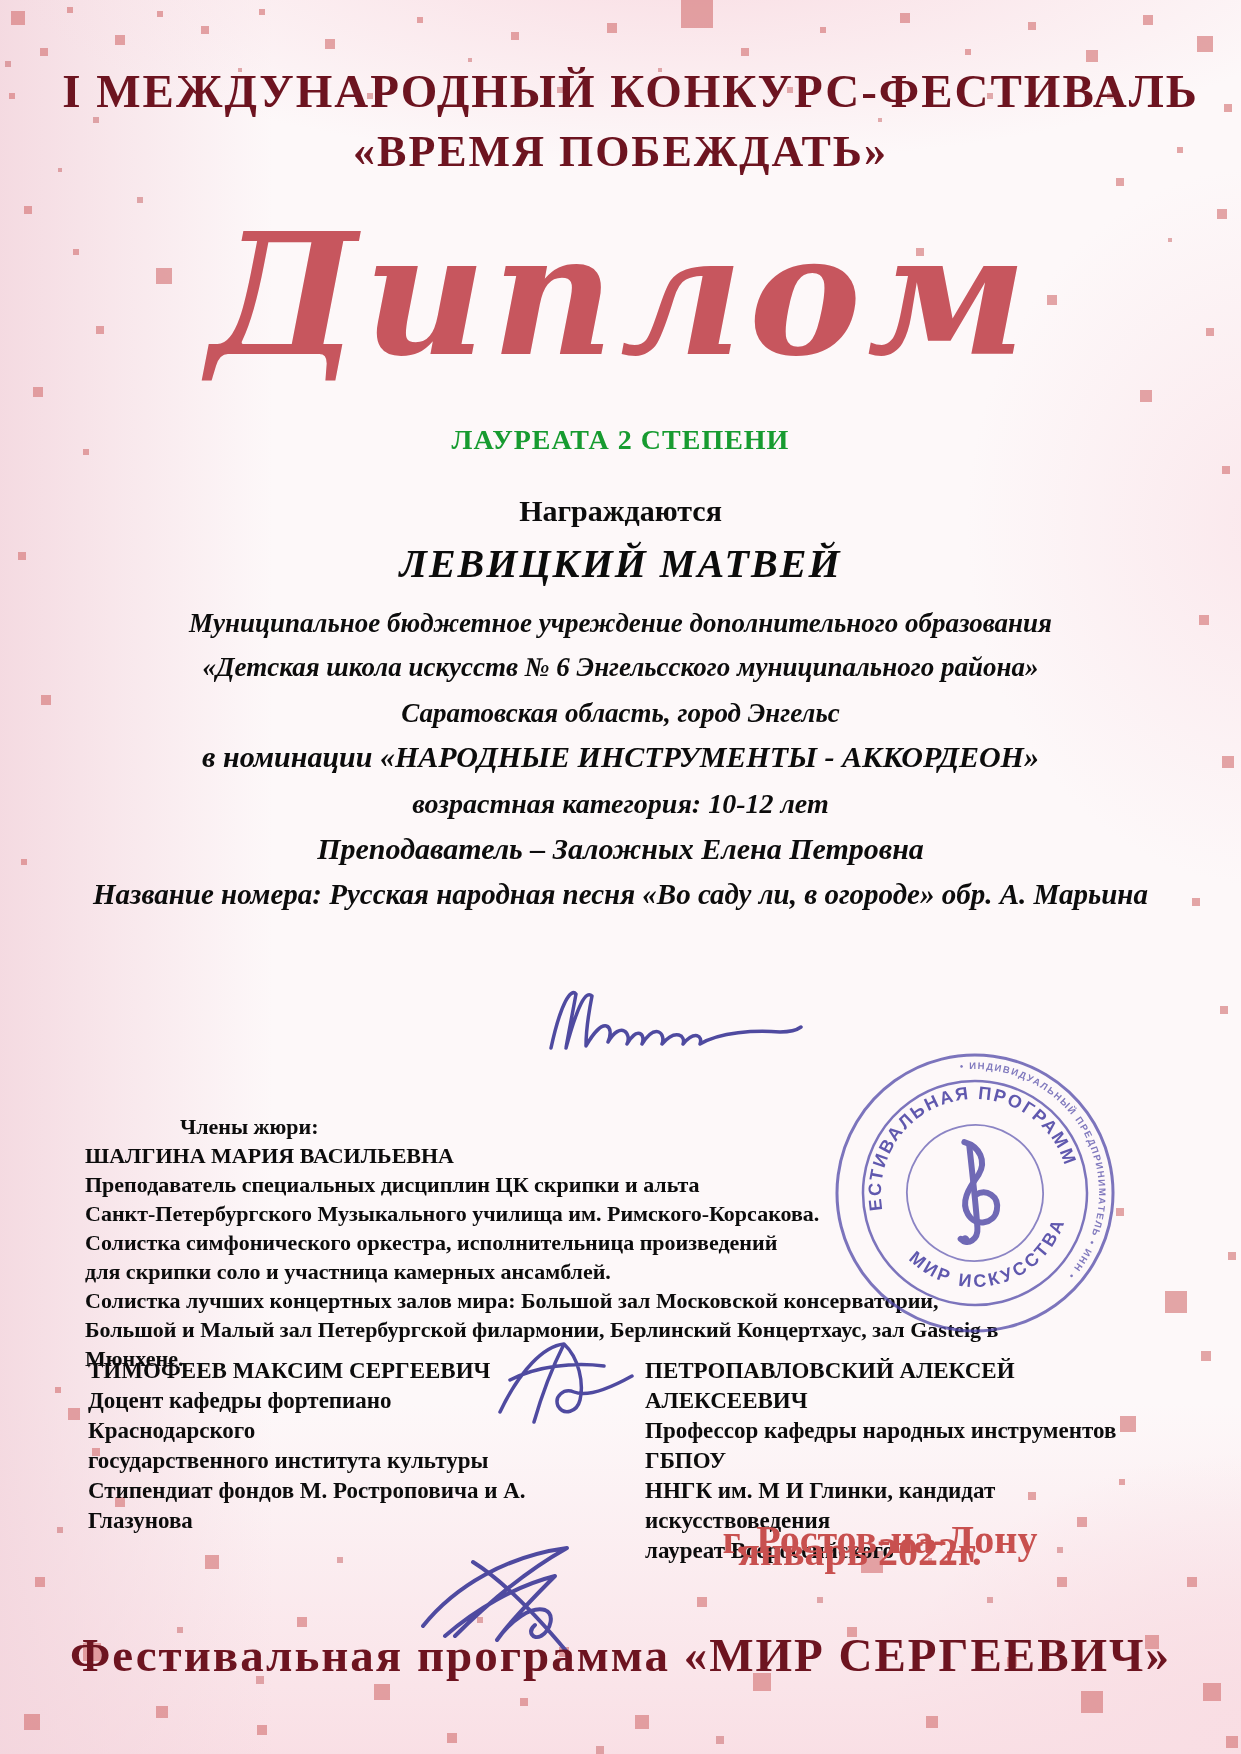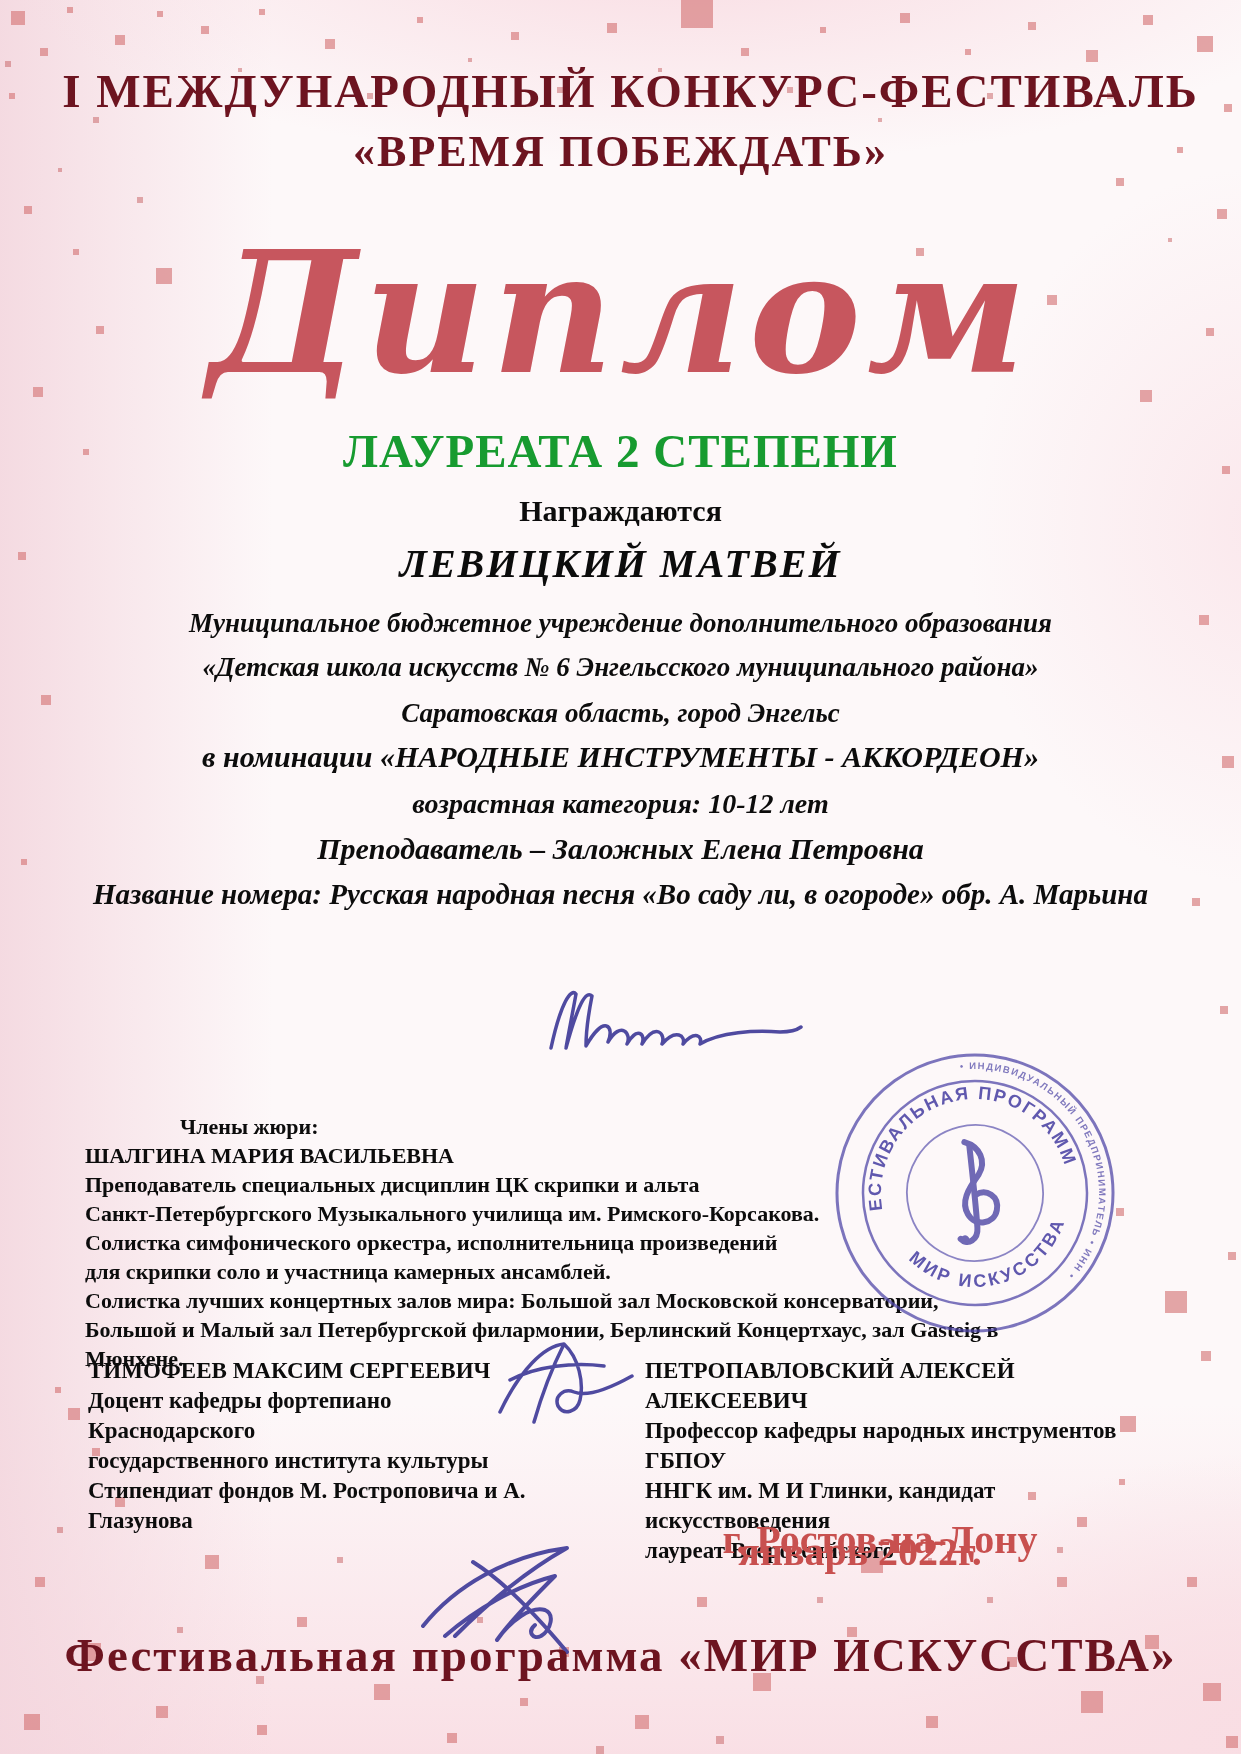--- a/index.html
+++ b/index.html
@@ -42,23 +42,23 @@
       8px 64px 0 3px, 96px 120px 0 3px, 240px 70px 0 2px, 370px 96px 0 3px, 470px 60px 0 2px,
       560px 90px 0 3px, 660px 70px 0 2px, 790px 90px 0 3px, 880px 120px 0 2px, 990px 96px 0 3px,
       1110px 96px 0 3px, 1170px 240px 0 2px, 60px 170px 0 2px, 140px 200px 0 3px,
       1060px 1550px 0 3px, 990px 1600px 0 3px, 930px 1560px 0 2px, 820px 1600px 0 3px,
       600px 1750px 0 4px, 180px 1630px 0 3px, 340px 1560px 0 3px, 720px 1740px 0 4px,
       480px 1620px 0 3px, 260px 1680px 0 4px, 60px 1530px 0 3px;}
 
   
   .title1{top:64px;font-size:47px;font-weight:bold;color:#6d1420;letter-spacing:2px;padding-left:20px;}
   .title2{top:126px;font-size:44px;font-weight:bold;color:#6d1420;letter-spacing:2px;}
-  .script{top:198px;font-size:168px;line-height:230px;font-style:italic;font-weight:bold;
+  .script{top:180px;font-size:168px;line-height:230px;font-style:italic;font-weight:bold;
           font-family:"DejaVu Serif",serif;color:#c7565e;letter-spacing:6px;}
-  .degree{top:424px;font-size:47px;font-weight:bold;color:#179b30;letter-spacing:1px;}
+  .degree{top:424px;font-size:28px;font-weight:bold;color:#179b30;letter-spacing:1px;}
   .awarded{top:494px;font-size:30px;font-weight:bold;color:#0c0c0c;}
   .recipient{top:540px;font-size:40px;font-weight:bold;font-style:italic;color:#0c0c0c;letter-spacing:2px;}
   .iline{font-weight:bold;font-style:italic;color:#0c0c0c;}
   .l1{top:608px;font-size:27px;}
   .l2{top:652px;font-size:27px;}
   .l3{top:698px;font-size:27px;}
   .nom{top:740px;font-size:30px;}
   .age{top:788px;font-size:28px;}
   .tch{top:832px;font-size:30px;}
   .pie{top:878px;font-size:29px;}
@@ -167,14 +167,14 @@
       <g stroke="#4b43a4" fill="none" stroke-width="6" stroke-linecap="round" opacity=".9">
         <path d="M 2 -52 C 16 -44 19 -28 8 -17 C -6 -5 -16 5 -12 19 C -8 33 11 35 17 22 C 23 9 12 -2 0 2"></path>
         <path d="M 6 -48 C 2 -18 -2 12 -6 34 C -8 46 -20 50 -25 41"></path>
         <circle cx="-21" cy="43" r="4.5" fill="#4b43a4" stroke="none"></circle>
       </g>
     </g>
   </svg>
 
   <div class="abs city">г. Ростов-на-Дону</div>
   <div class="abs date">январь 2022г.</div>
-  <div class="abs ctr footer">Фестивальная программа «МИР ИСКУССТВА»</div>
+  <div class="abs ctr footer">Фестивальная программа «МИР СЕРГЕЕВИЧ»</div>
 </div>
 
 </body></html>

